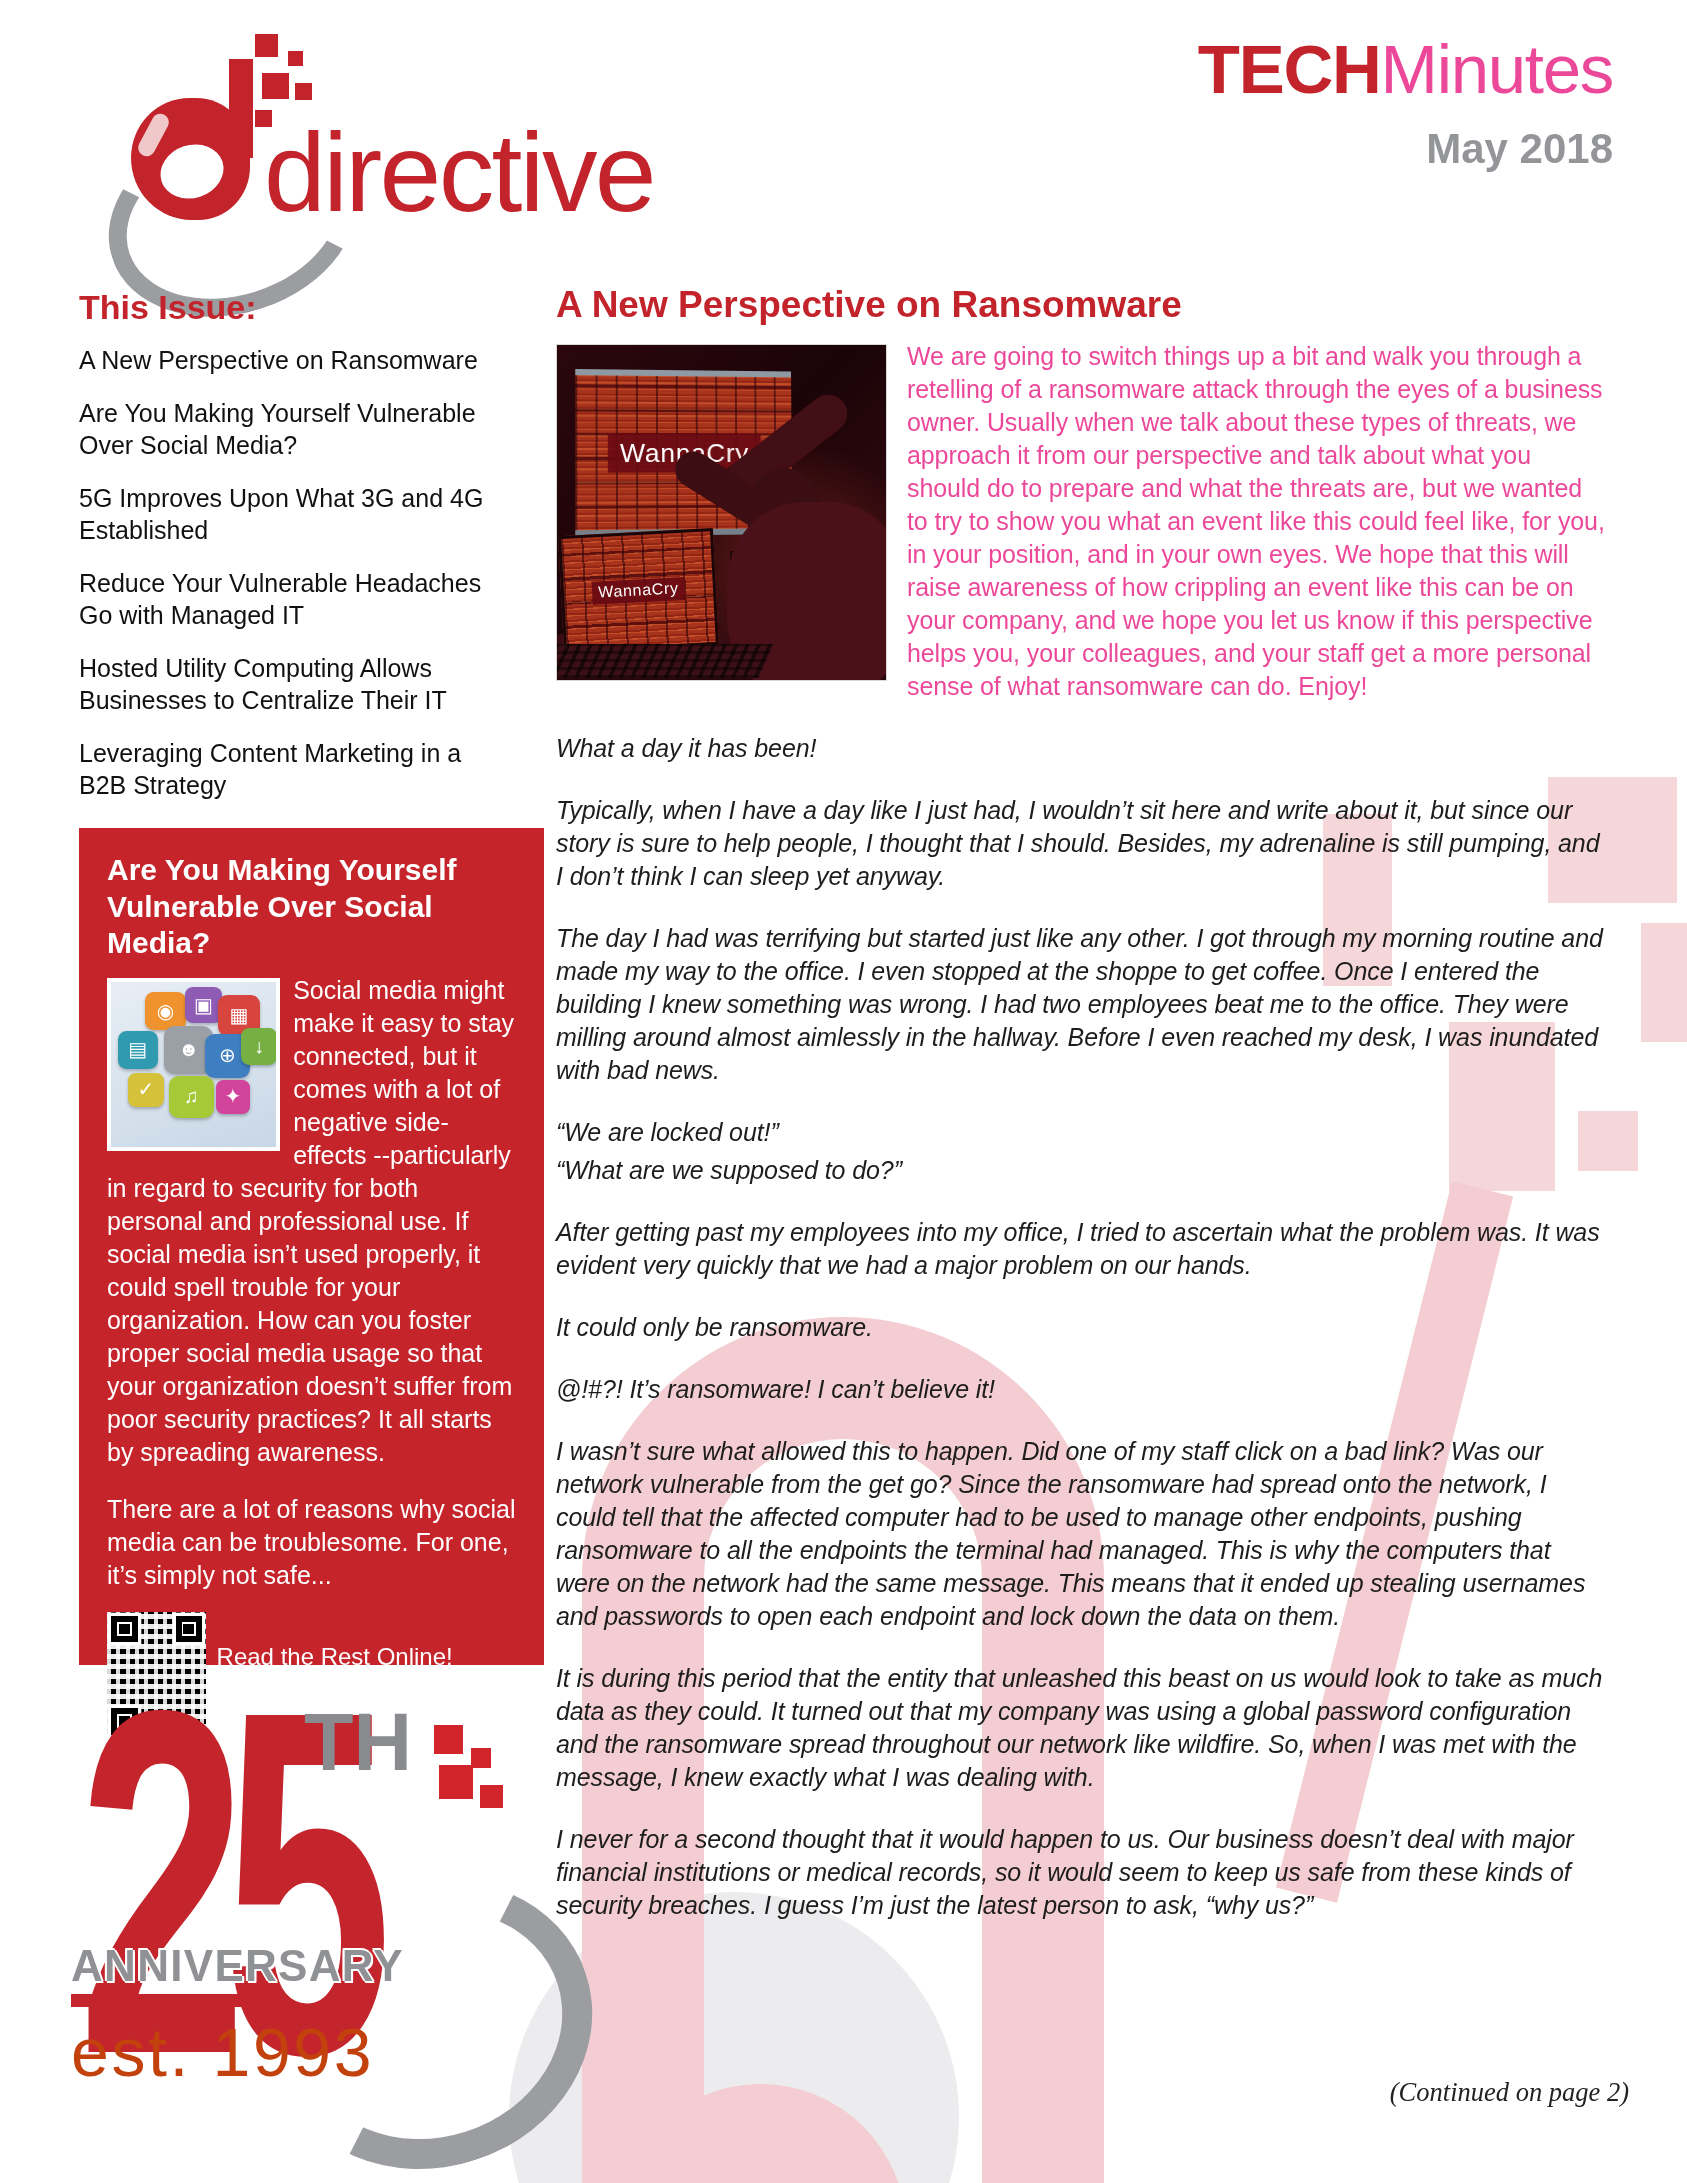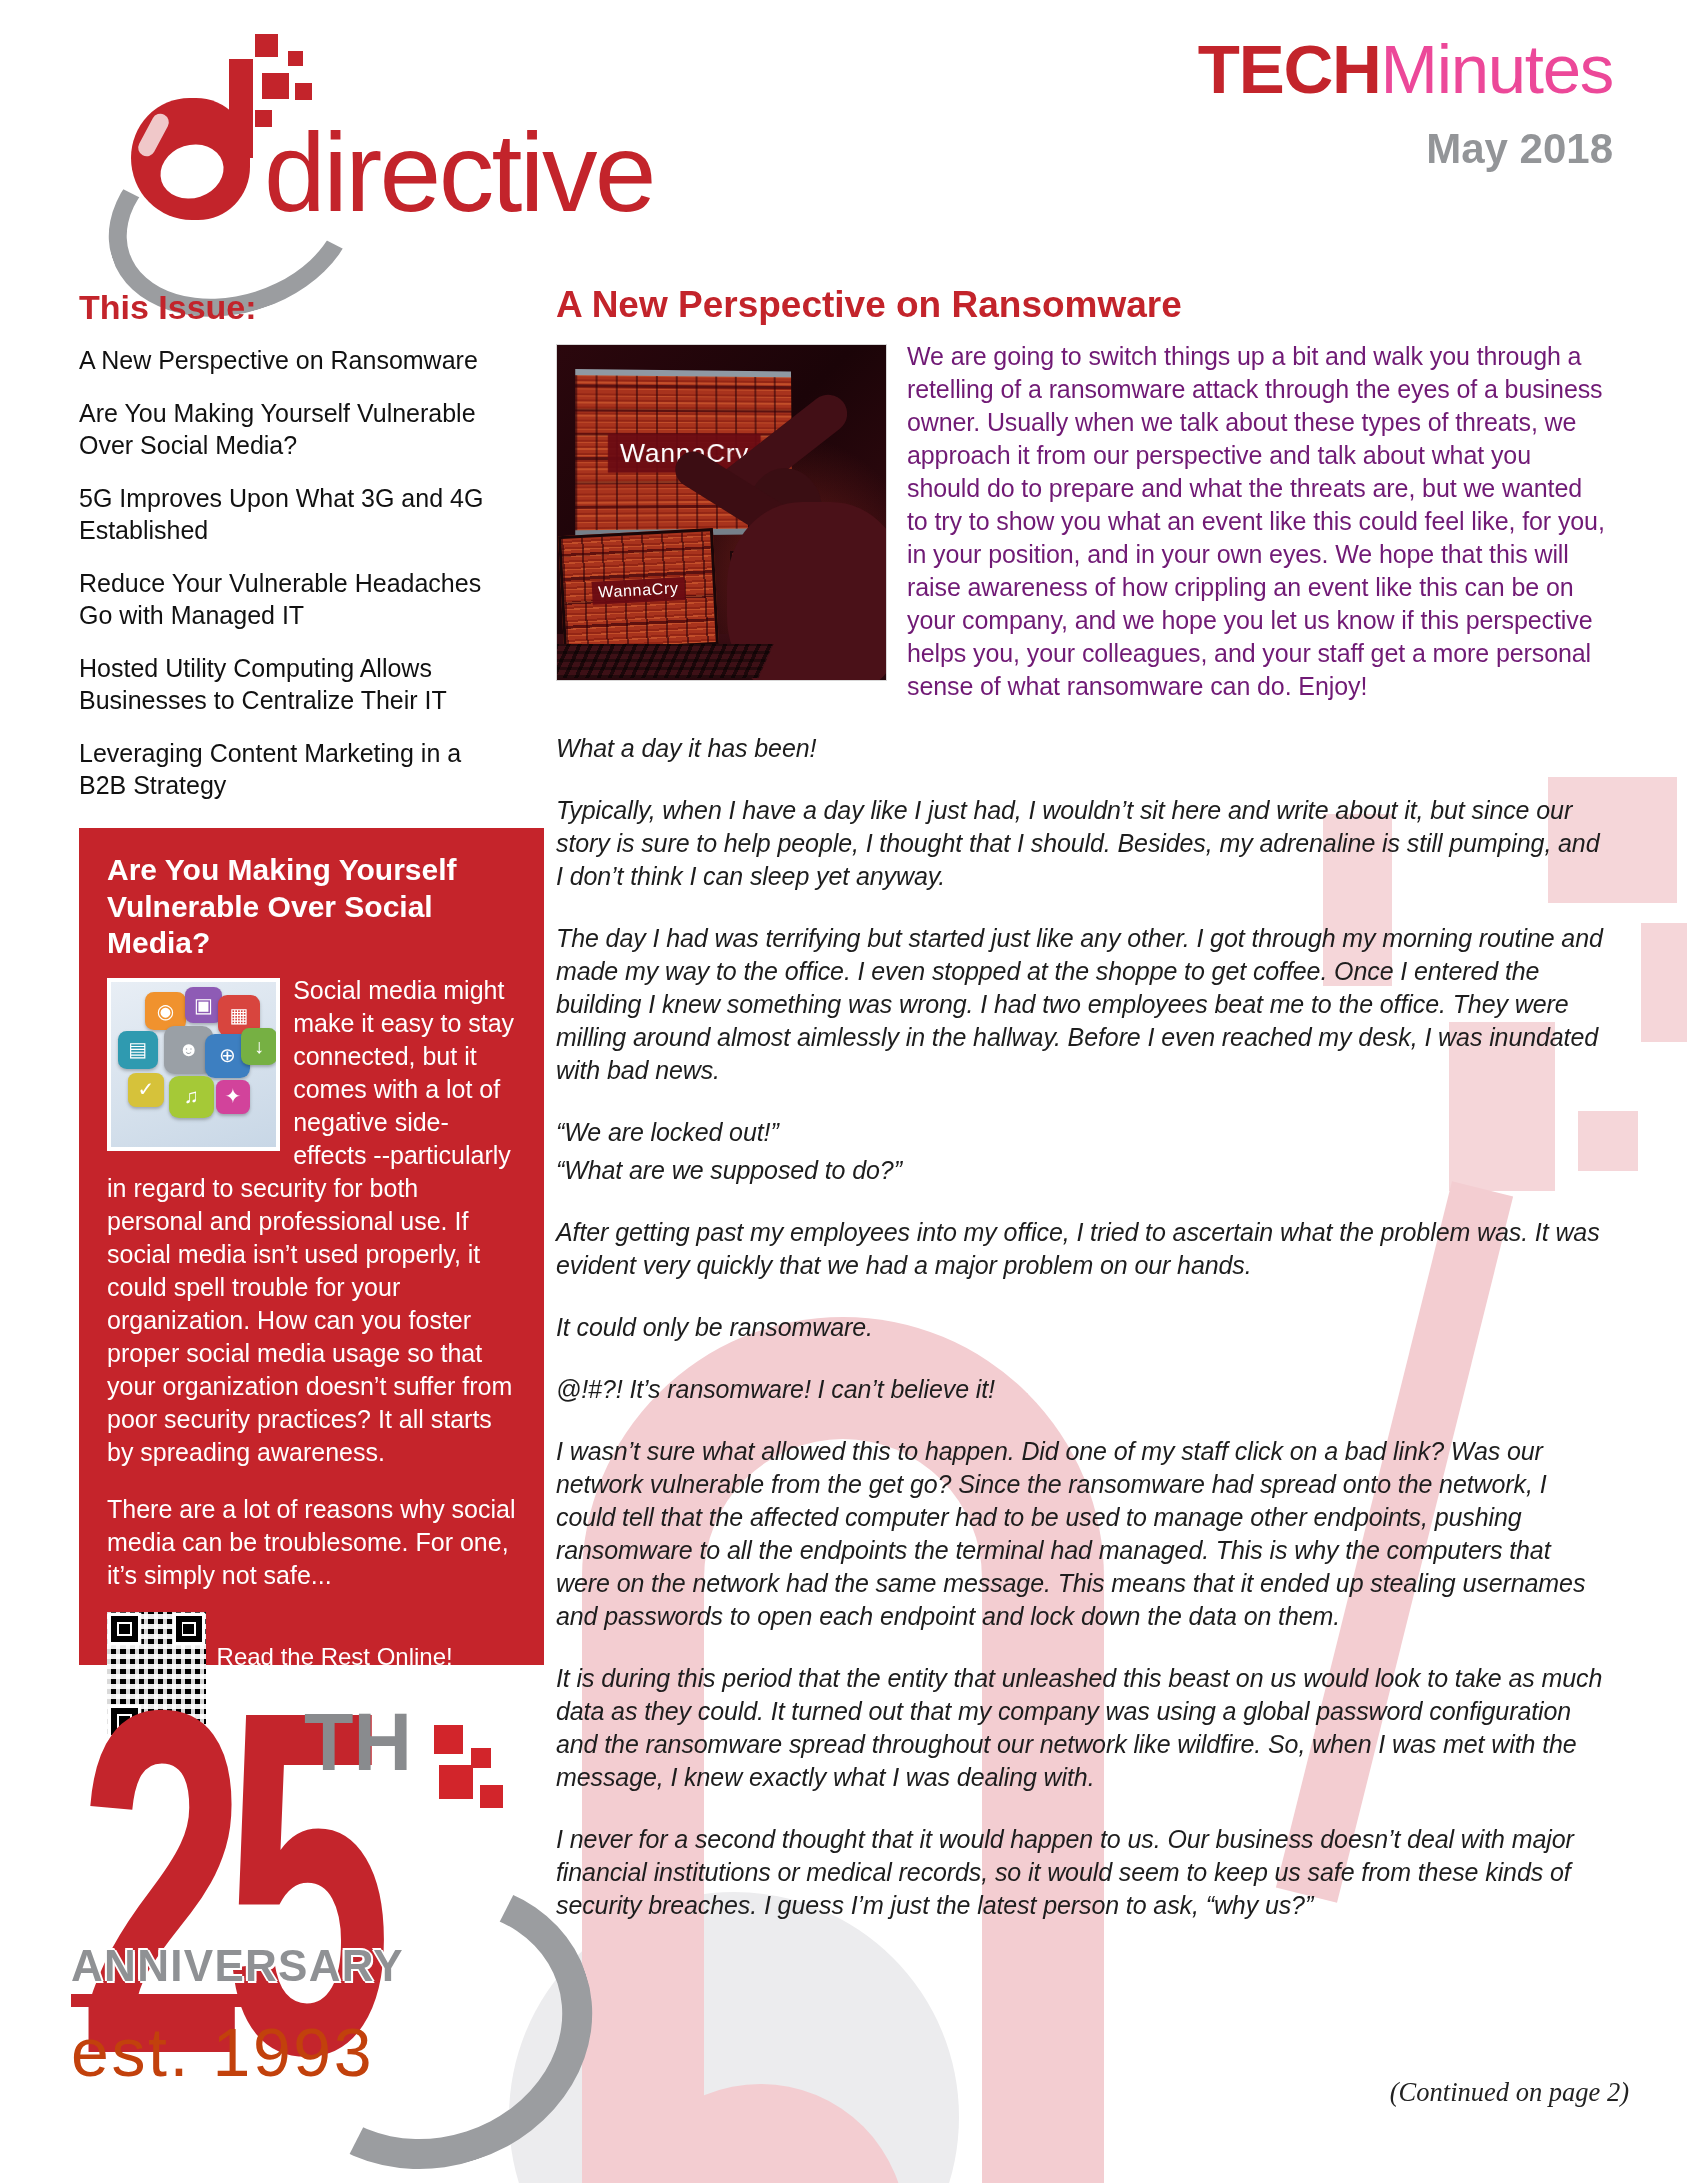--- a/index.html
+++ b/index.html
@@ -80,21 +80,21 @@
   .apx2{left:400px;top:64px;width:20px;height:20px;}
   .apx3{left:368px;top:81px;width:34px;height:34px;}
   .apx4{left:409px;top:101px;width:22.5px;height:22.5px;}
   .a-label{position:absolute;left:0;top:257px;font-size:44px;font-weight:700;color:#8f9194;letter-spacing:1.3px;
            text-shadow:2px 0 0 #fff,-2px 0 0 #fff,0 2px 0 #fff,0 -2px 0 #fff,2px 2px 0 #fff,-2px -2px 0 #fff;}
   .a-bar{position:absolute;left:0;top:310px;width:177px;height:13.2px;background:#c4252c;}
   .a-est{position:absolute;left:0;top:329px;font-size:68px;color:#c2410c;letter-spacing:2.6px;text-align:center;}
   
   .art-title{position:absolute;left:556px;top:284px;font-size:37px;font-weight:700;color:#c3242b;z-index:2;}
   .art-body{position:absolute;left:556px;top:340px;width:1049px;z-index:2;}
-  .para{margin:0 0 29px 0;font-size:25px;line-height:33px;letter-spacing:-0.1px;color:#701a75;}
+  .para{margin:0 0 29px 0;font-size:25px;line-height:33px;letter-spacing:-0.1px;color:#ec4899;}
   .para.story{font-style:italic;color:#1d1d1d;}
   .para.story-close{font-style:italic;color:#1d1d1d;margin-bottom:5.3px;}
   .continued{position:absolute;left:580px;top:2077px;width:1049px;text-align:right;font-family:"Liberation Serif",serif;font-style:italic;font-size:26.5px;color:#222;z-index:2;}
   
   .photo{float:left;width:329px;height:335px;margin:4px 20px 6.6px 0;position:relative;background:linear-gradient(135deg,#2b070d,#1b0408 45%,#3a0c12);overflow:hidden;border:1.3px solid #d8d8d8;}
   .photo .glow{position:absolute;right:-40px;top:79px;width:278px;height:278px;border-radius:50%;background:radial-gradient(circle, rgba(205,60,45,.38), transparent 65%);}
   .screen-pat{background-color:#a8331d;background-image:
       repeating-linear-gradient(90deg, rgba(40,0,8,.55) 0 2px, transparent 2px 20px),
       repeating-linear-gradient(0deg, rgba(255,140,70,.30) 0 1.3px, rgba(110,12,6,.35) 1.3px 3.3px, transparent 3.3px 6.6px),
       repeating-linear-gradient(0deg, transparent 0 21px, rgba(50,0,10,.65) 21px 24px);}

